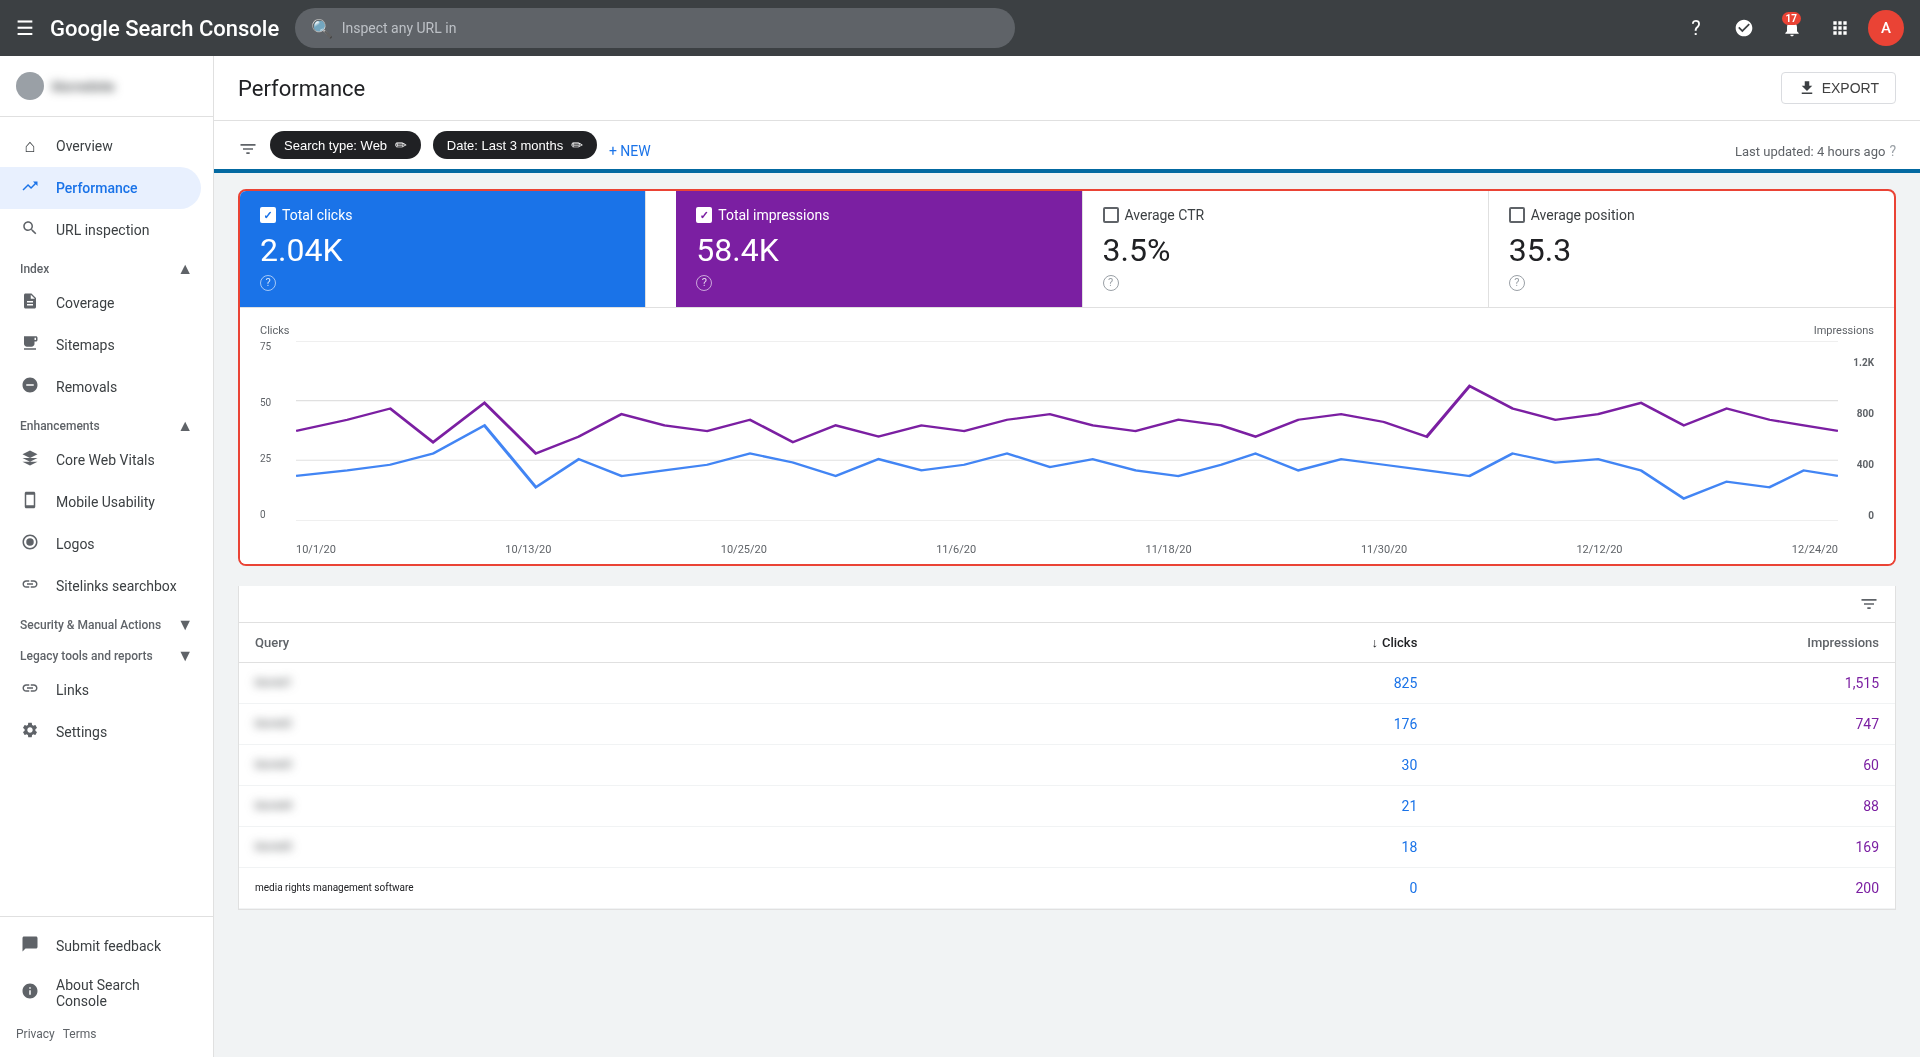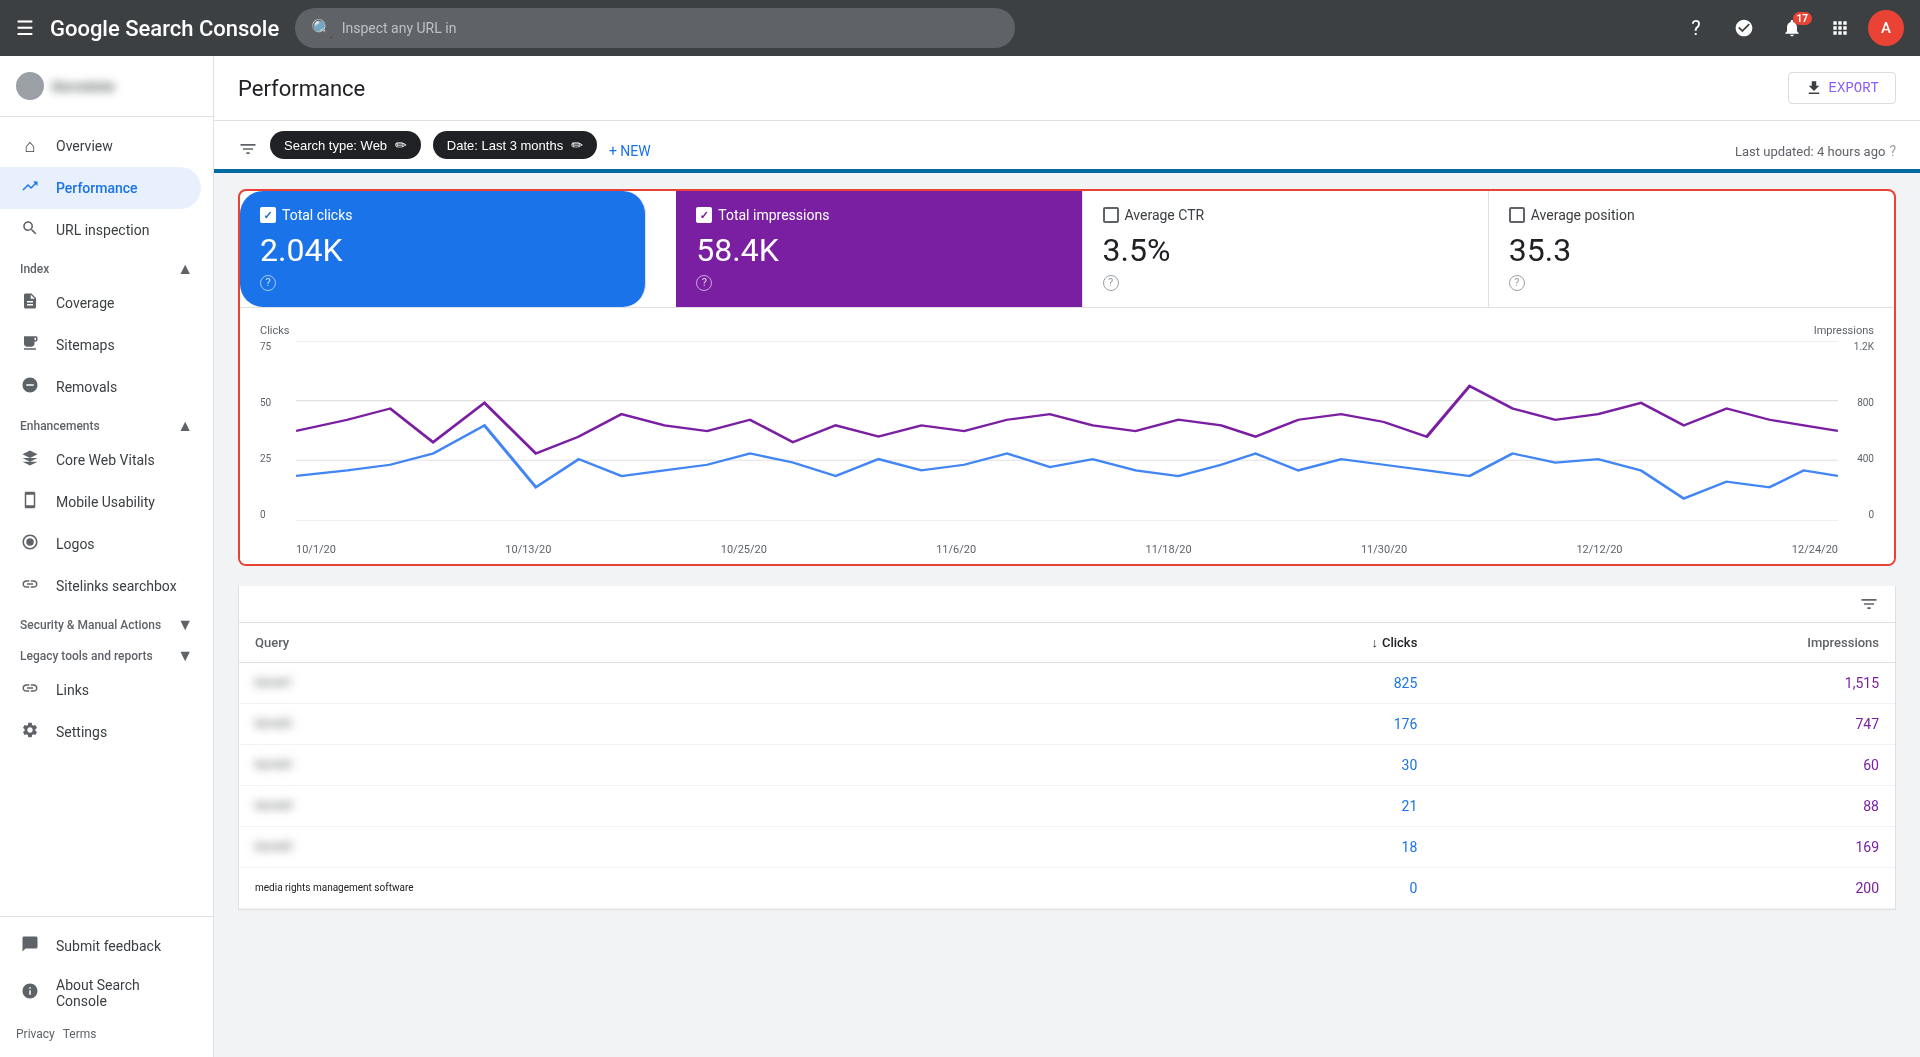--- a/index.html
+++ b/index.html
@@ -21,21 +21,21 @@
       font-size: 14px; flex: 1; font-family: inherit;
     }
     .topnav-search input::placeholder { color: #bdc1c6; }
     .topnav-search-icon { color: #bdc1c6; font-size: 18px; }
     .topnav-actions { margin-left: auto; display: flex; align-items: center; gap: 8px; }
     .topnav-icon-btn {
       width: 40px; height: 40px; border-radius: 50%; display: flex; align-items: center;
       justify-content: center; color: #fff; font-size: 20px; cursor: pointer; position: relative;
     }
     .notification-badge {
-      position: absolute; top: 4px; right: 0; background: #ea4335;
+      position: absolute; top: 4px; right: 11px; background: #ea4335;
       color: #fff; font-size: 10px; font-weight: bold; border-radius: 10px;
       padding: 1px 4px; min-width: 16px; text-align: center;
     }
     .avatar {
       width: 36px; height: 36px; border-radius: 50%; background: #ea4335;
       color: #fff; display: flex; align-items: center; justify-content: center;
       font-size: 15px; font-weight: 500; cursor: pointer;
     }
 
     
@@ -75,22 +75,22 @@
 
     
     .main { margin-left: 214px; flex: 1; padding: 0; min-height: calc(100vh - 56px); }
     .page-header {
       background: #fff; border-bottom: 1px solid #e0e0e0;
       padding: 16px 24px; display: flex; align-items: center; justify-content: space-between;
     }
     .page-title { font-size: 22px; font-weight: 400; color: #202124; }
     .export-btn {
       display: flex; align-items: center; gap: 6px; border: 1px solid #dadce0;
-      border-radius: 4px; padding: 6px 16px; cursor: pointer; color: #8b5cf6;
-      font-size: 14px; background: #fff; font-family: Liberation Mono, monospace;
+      border-radius: 4px; padding: 6px 16px; cursor: pointer; color: #404040;
+      font-size: 14px; background: #fff;
     }
 
     
     .toolbar {
       background: #fff; border-bottom: 4px solid #0369a1;
       padding: 10px 24px; display: flex; align-items: flex-end; gap: 12px;
     }
     .filter-icon { color: #5f6368; font-size: 18px; cursor: pointer; }
     .filter-btn {
       display: flex; align-items: center; gap: 6px; background: #202124;
@@ -113,21 +113,21 @@
     .chart-container {
       border: 2px solid #ea4335; border-radius: 8px; background: #fff;
       overflow: hidden; margin-bottom: 20px;
     }
     .metric-cards { display: flex; border-bottom: 1px solid #e0e0e0; }
     .metric-card {
       flex: 1; padding: 16px 20px; border-right: 1px solid #e0e0e0;
       cursor: pointer; position: relative;
     }
     .metric-card:last-child { border-right: none; }
-    .metric-card.active-blue { background: #1a73e8; border-radius: 23px; }
+    .metric-card.active-blue { background: #1a73e8; }
     .metric-card.active-purple { background: #7b1fa2; margin-left: 30px; }
     .metric-card-header { display: flex; align-items: center; gap: 6px; margin-bottom: 8px; }
     .metric-checkbox {
       width: 16px; height: 16px; border-radius: 2px; border: 2px solid #fff;
       display: inline-flex; align-items: center; justify-content: center; flex-shrink: 0;
     }
     .metric-checkbox.checked-blue { background: #fff; border-color: #fff; }
     .metric-checkbox.checked-blue::after { content: '✓'; color: #1a73e8; font-size: 11px; font-weight: bold; }
     .metric-checkbox.checked-purple { background: #fff; border-color: #fff; }
     .metric-checkbox.checked-purple::after { content: '✓'; color: #7b1fa2; font-size: 11px; font-weight: bold; }
@@ -435,21 +435,21 @@
           </div>
           <div style="position:relative; height:200px;">
 
             <div style="position:absolute; left:0; top:0; bottom:20px; display:flex; flex-direction:column; justify-content:space-between; width:24px;">
               <span style="font-size:10px; color:#5f6368;">75</span>
               <span style="font-size:10px; color:#5f6368;">50</span>
               <span style="font-size:10px; color:#5f6368;">25</span>
               <span style="font-size:10px; color:#5f6368;">0</span>
             </div>
 
-            <div style="position:absolute; right:0; top:0; bottom:20px; display:flex; flex-direction:column; justify-content:space-between; width:32px; text-align:right;">
+            <div style="position:absolute; right:0; top:16px; bottom:20px; display:flex; flex-direction:column; justify-content:space-between; width:32px; text-align:right;font-weight:bold;">
               <span style="font-size:10px; color:#5f6368;">1.2K</span>
               <span style="font-size:10px; color:#5f6368;">800</span>
               <span style="font-size:10px; color:#5f6368;">400</span>
               <span style="font-size:10px; color:#5f6368;">0</span>
             </div>
             <svg width="100%" height="180" style="display:block; padding: 0 36px;" viewBox="0 0 900 160" preserveAspectRatio="none">
 
               <line x1="0" y1="0" x2="900" y2="0" stroke="#e0e0e0" stroke-width="1"></line>
               <line x1="0" y1="53" x2="900" y2="53" stroke="#e0e0e0" stroke-width="1"></line>
               <line x1="0" y1="106" x2="900" y2="106" stroke="#e0e0e0" stroke-width="1"></line>

